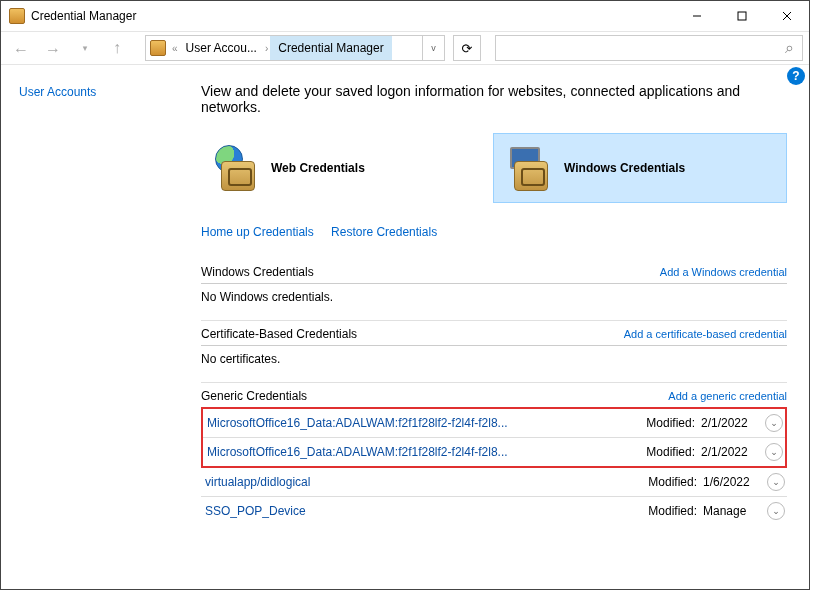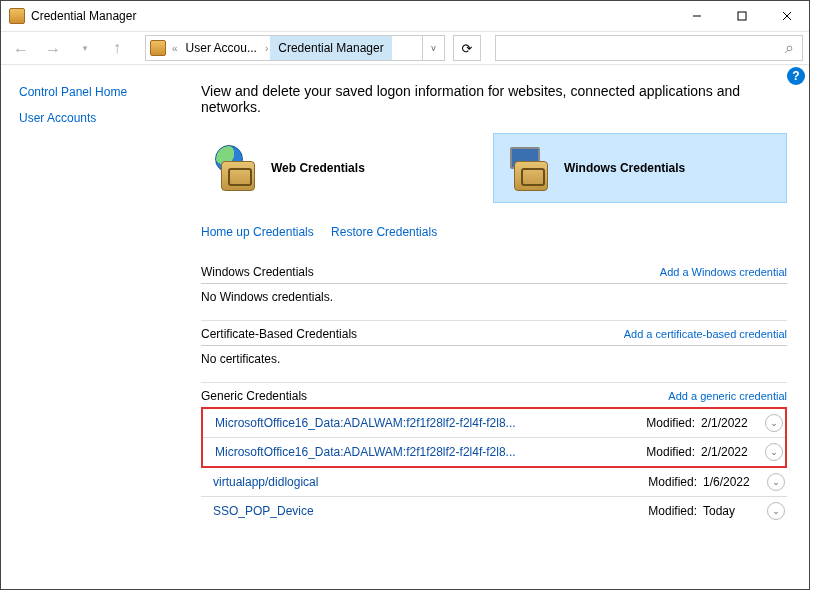--- a/index.html
+++ b/index.html
@@ -39,21 +39,21 @@
   .safe::after{content:""; position:absolute; top:6px; left:6px; width:20px; height:14px; border:2px solid #6b4e18; border-radius:3px;}
   .globe { position:absolute; top:0; left:0; width:28px; height:28px; border-radius:50%; background: radial-gradient(circle at 30% 30%, #7fd67f 0 40%, #2a7fd6 41% 100%); border:1px solid #1a5a9a;}
   .monitor { position:absolute; top:2px; left:2px; width:30px; height:22px; background:#3a6fb0; border:2px solid #888; border-radius:2px;}
   .tile-label { font-weight:bold; font-size:12px; }
   .links-row { margin-bottom:20px; }
   .links-row a { color:#0066cc; text-decoration:none; font-size:12px; margin-right:14px;}
   .section-head { display:flex; justify-content:space-between; align-items:center; border-bottom:1px solid #ccc; padding:6px 0 4px; }
   .section-head .left { font-size:12px; }
   .section-head .right a { color:#0066cc; text-decoration:none; font-size:11px;}
   .section-body { padding:6px 0 16px; font-size:12px; border-bottom:1px solid #e0e0e0;}
-  .cred-row { display:flex; align-items:center; border-bottom:1px solid #ddd; padding:5px 2px 5px 12px; font-size:12px;}
+  .cred-row { display:flex; align-items:center; border-bottom:1px solid #ddd; padding:5px 2px 5px 4px; font-size:12px;}
   .cred-row .name { color:#0b4ea2; flex:1; white-space:nowrap; overflow:hidden; text-overflow:ellipsis;}
   .cred-row .mod-lbl { margin-right:6px;margin-left:22px;}
   .cred-row .mod-val { width:58px; }
   .expand { width:18px; height:18px; border:1px solid #bbb; border-radius:50%; display:flex; align-items:center; justify-content:center; color:#666; font-size:9px; margin-left:6px;}
   .highlight-box { border:2px solid #e03030; padding:0; margin-top:-1px;}
   .highlight-box .cred-row:last-child { border-bottom:none; }
 </style>
 </head>
 <body>
 
@@ -97,21 +97,20 @@
       <div class="addr-drop">v</div>
     </div>
     <div class="refresh-btn">⟳</div>
     <div class="search-box">
       <span>⌕</span>
     </div>
   </div>
 
   <div class="body">
     <div class="sidebar">
-      <a href="#">Control Panel Home</a>
       <a href="#">User Accounts</a>
     </div>
 
     <div class="main">
       <div class="help-icon">?</div>
       <div class="desc">View and delete your saved logon information for websites, connected applications and networks.</div>
 
       <div class="cred-types">
         <div class="cred-tile">
           <div class="tile-icon">
@@ -168,19 +167,19 @@
 
       <div class="cred-row">
         <span class="name">virtualapp/didlogical</span>
         <span class="mod-lbl">Modified:</span>
         <span class="mod-val">1/6/2022</span>
         <span class="expand">⌄</span>
       </div>
       <div class="cred-row" style="border-bottom:none;">
         <span class="name">SSO_POP_Device</span>
         <span class="mod-lbl">Modified:</span>
-        <span class="mod-val">Today</span>
+        <span class="mod-val">Manage</span>
         <span class="expand">⌄</span>
       </div>
 
     </div>
   </div>
 </div>
 
 </body></html>

